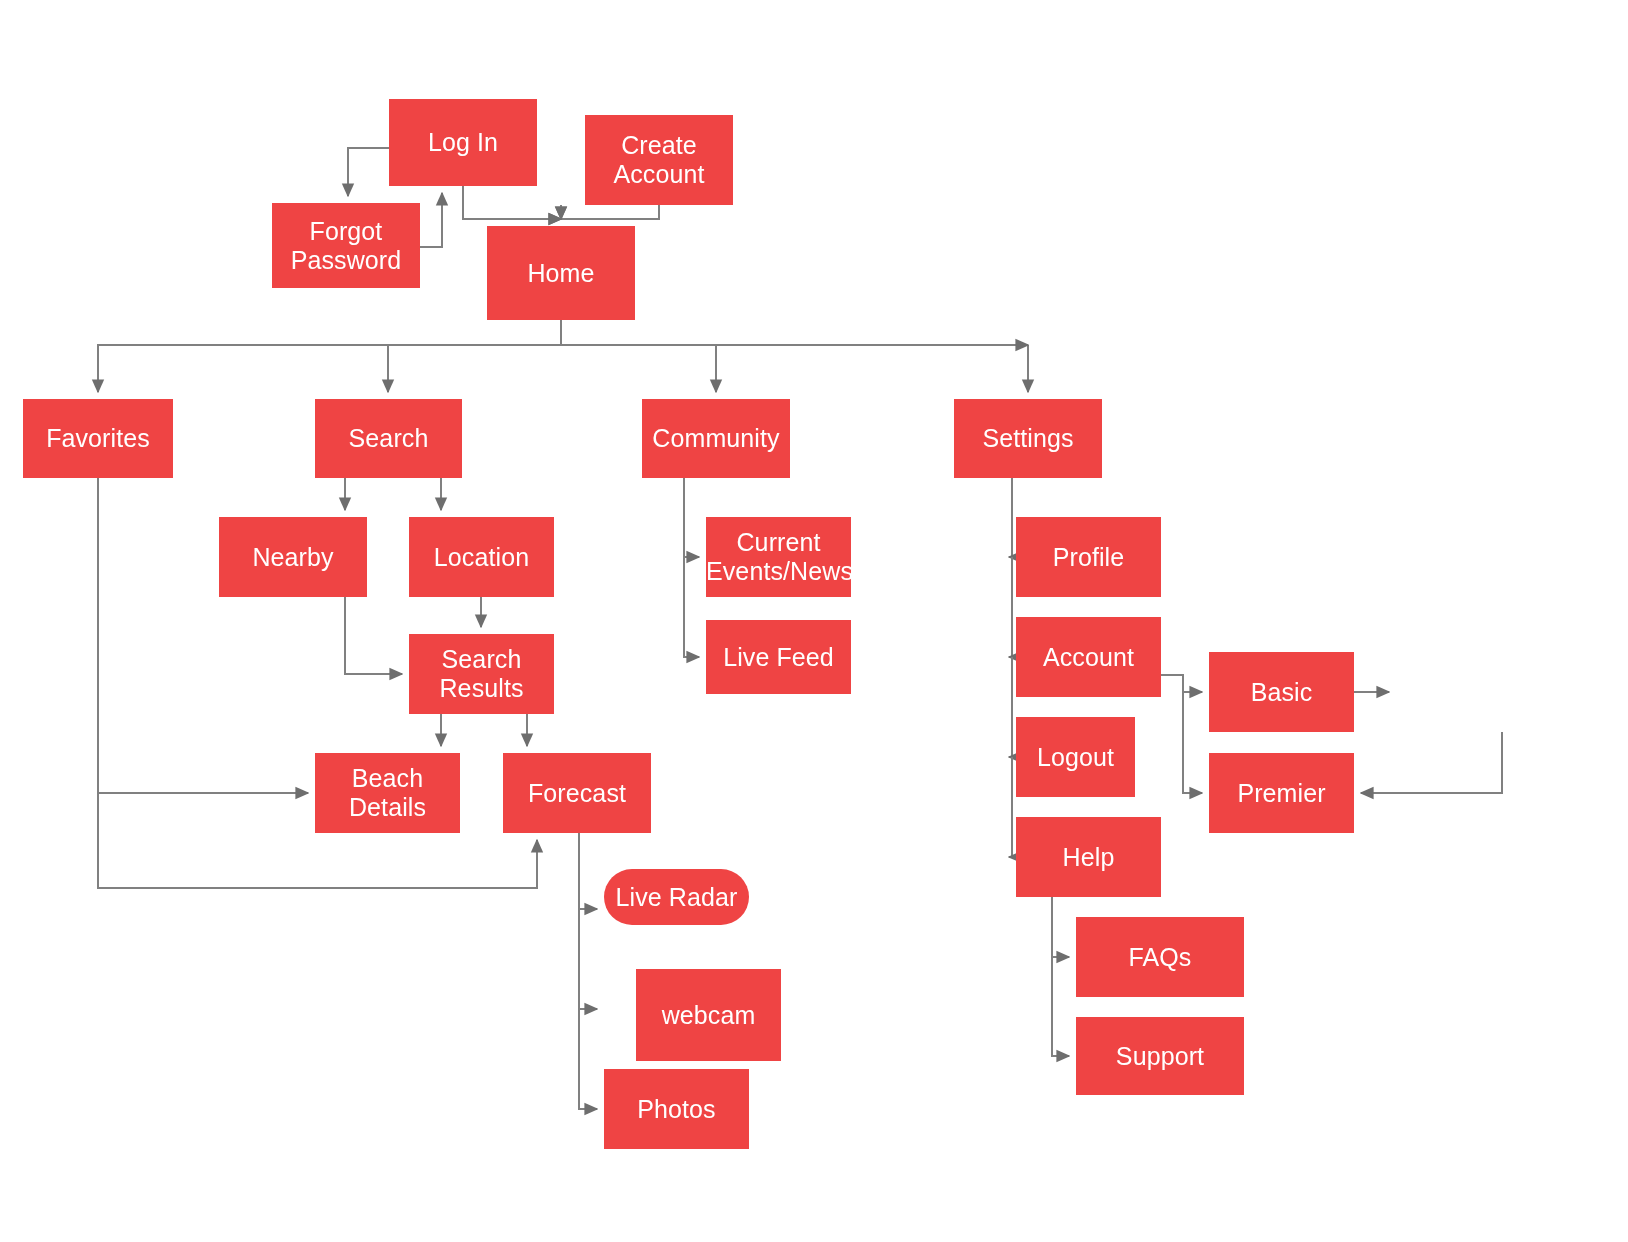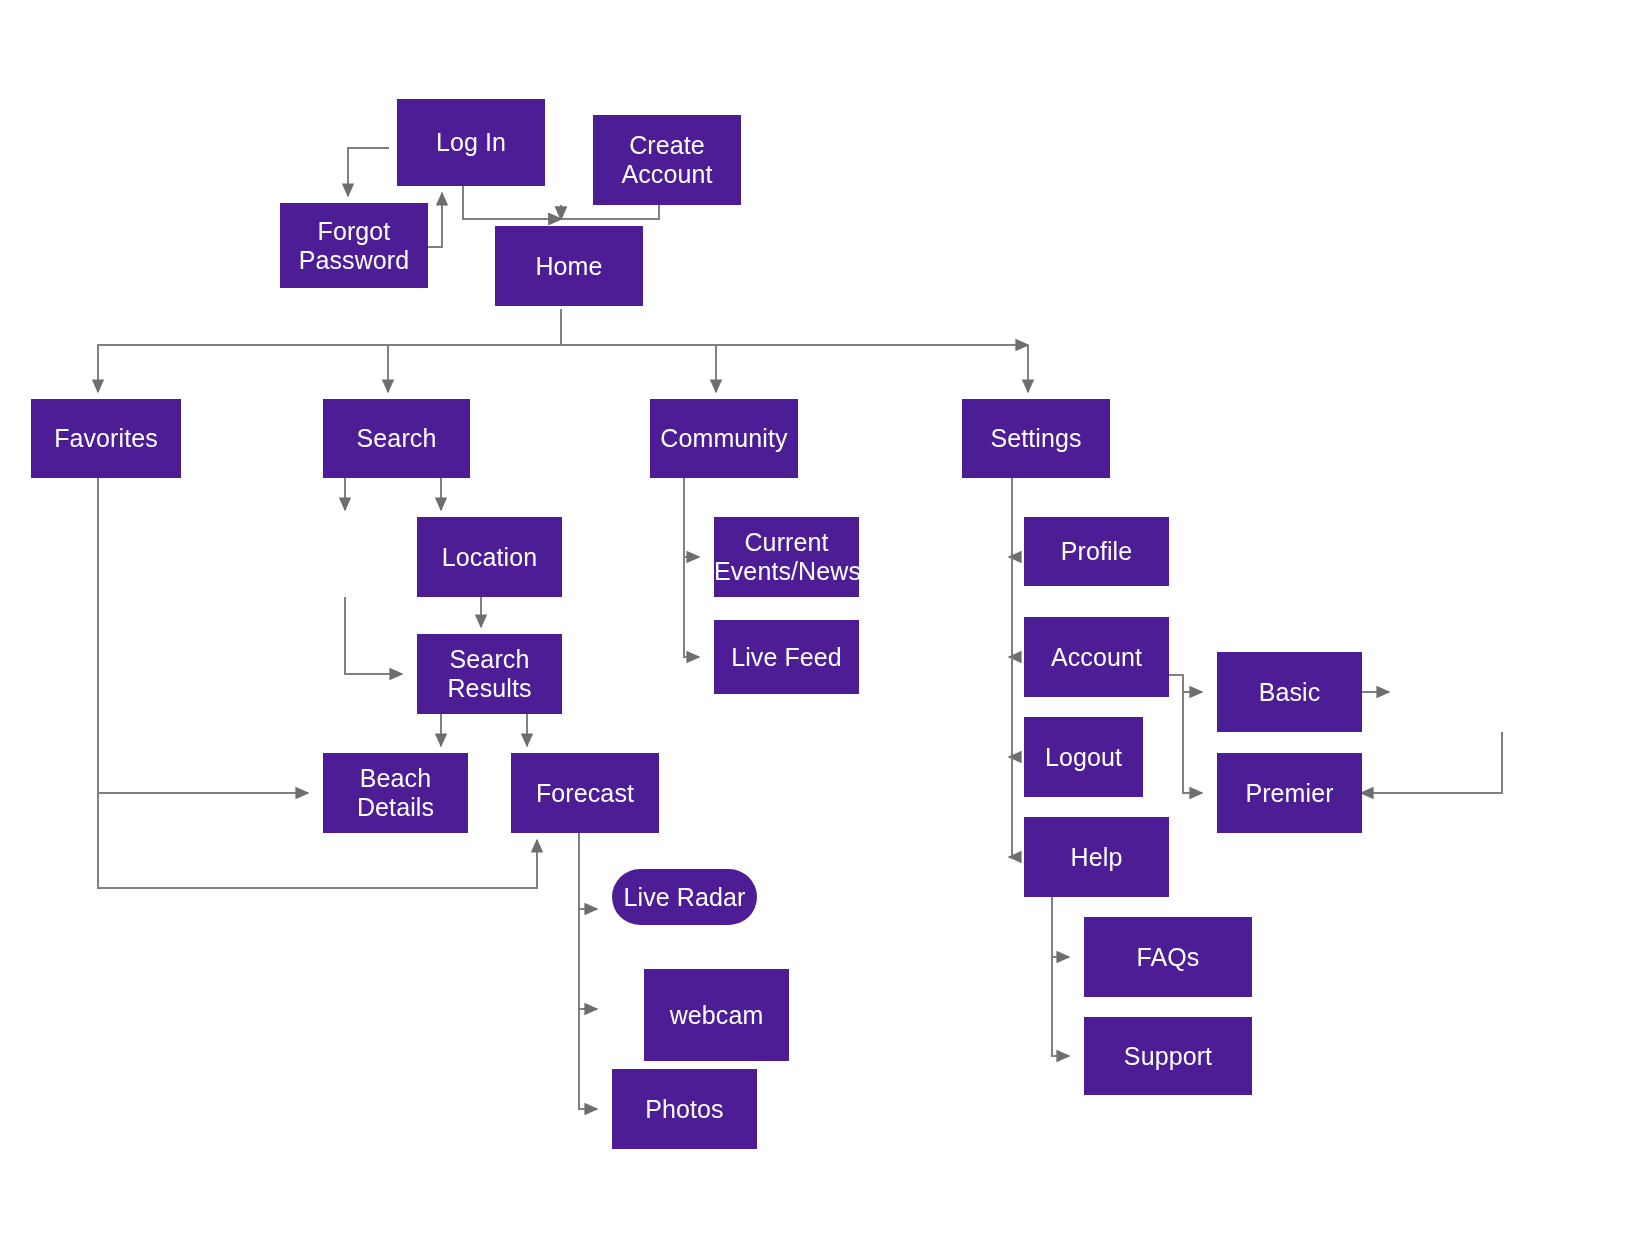--- a/index.html
+++ b/index.html
@@ -20,34 +20,33 @@
   svg.edges {
     position: absolute;
     left: 0;
     top: 0;
     width: 1628px;
     height: 1242px;
     pointer-events: none;
   }
   .node {
     position: absolute;
-    background: #4c1d95;
+    background: #ef4444;
     color: #ffffff;
     display: flex;
     align-items: center;
     justify-content: center;
     text-align: center;
     font-size: 25px;
     line-height: 1.16;
     font-weight: 400;
     letter-spacing: 0.1px;
     box-sizing: border-box;
     padding: 2px 0;
     white-space: pre-line;
-    margin-left: 8px;
     -webkit-font-smoothing: antialiased;
   }
   .node span {
     display: block;
     width: 100%;
   }
 </style>
 </head>
 <body>
 
@@ -119,46 +118,49 @@
     <span>Log In</span>
   </div>
   <div class="node" style="left:585px;top:115px;width:148px;height:90px;">
     <span>Create
 Account</span>
   </div>
   <div class="node" style="left:272px;top:203px;width:148px;height:85px;">
     <span>Forgot
 Password</span>
   </div>
-  <div class="node" style="left:487px;top:226px;width:148px;height:80px;">
+  <div class="node" style="left:487px;top:226px;width:148px;height:94px;">
     <span>Home</span>
   </div>
   <div class="node" style="left:23px;top:399px;width:150px;height:79px;">
     <span>Favorites</span>
   </div>
   <div class="node" style="left:315px;top:399px;width:147px;height:79px;">
     <span>Search</span>
   </div>
   <div class="node" style="left:642px;top:399px;width:148px;height:79px;">
     <span>Community</span>
   </div>
   <div class="node" style="left:954px;top:399px;width:148px;height:79px;">
     <span>Settings</span>
+  </div>
+  <div class="node" style="left:219px;top:517px;width:148px;height:80px;">
+    <span>Nearby</span>
   </div>
   <div class="node" style="left:409px;top:517px;width:145px;height:80px;">
     <span>Location</span>
   </div>
   <div class="node" style="left:706px;top:517px;width:145px;height:80px;">
     <span>Current
 Events/News</span>
   </div>
   <div class="node" style="left:706px;top:620px;width:145px;height:74px;">
     <span>Live Feed</span>
   </div>
-  <div class="node" style="left:1016px;top:517px;width:145px;height:69px;">
+  <div class="node" style="left:1016px;top:517px;width:145px;height:80px;">
     <span>Profile</span>
   </div>
   <div class="node" style="left:1016px;top:617px;width:145px;height:80px;">
     <span>Account</span>
   </div>
   <div class="node" style="left:1016px;top:717px;width:119px;height:80px;">
     <span>Logout</span>
   </div>
   <div class="node" style="left:1016px;top:817px;width:145px;height:80px;">
     <span>Help</span>

